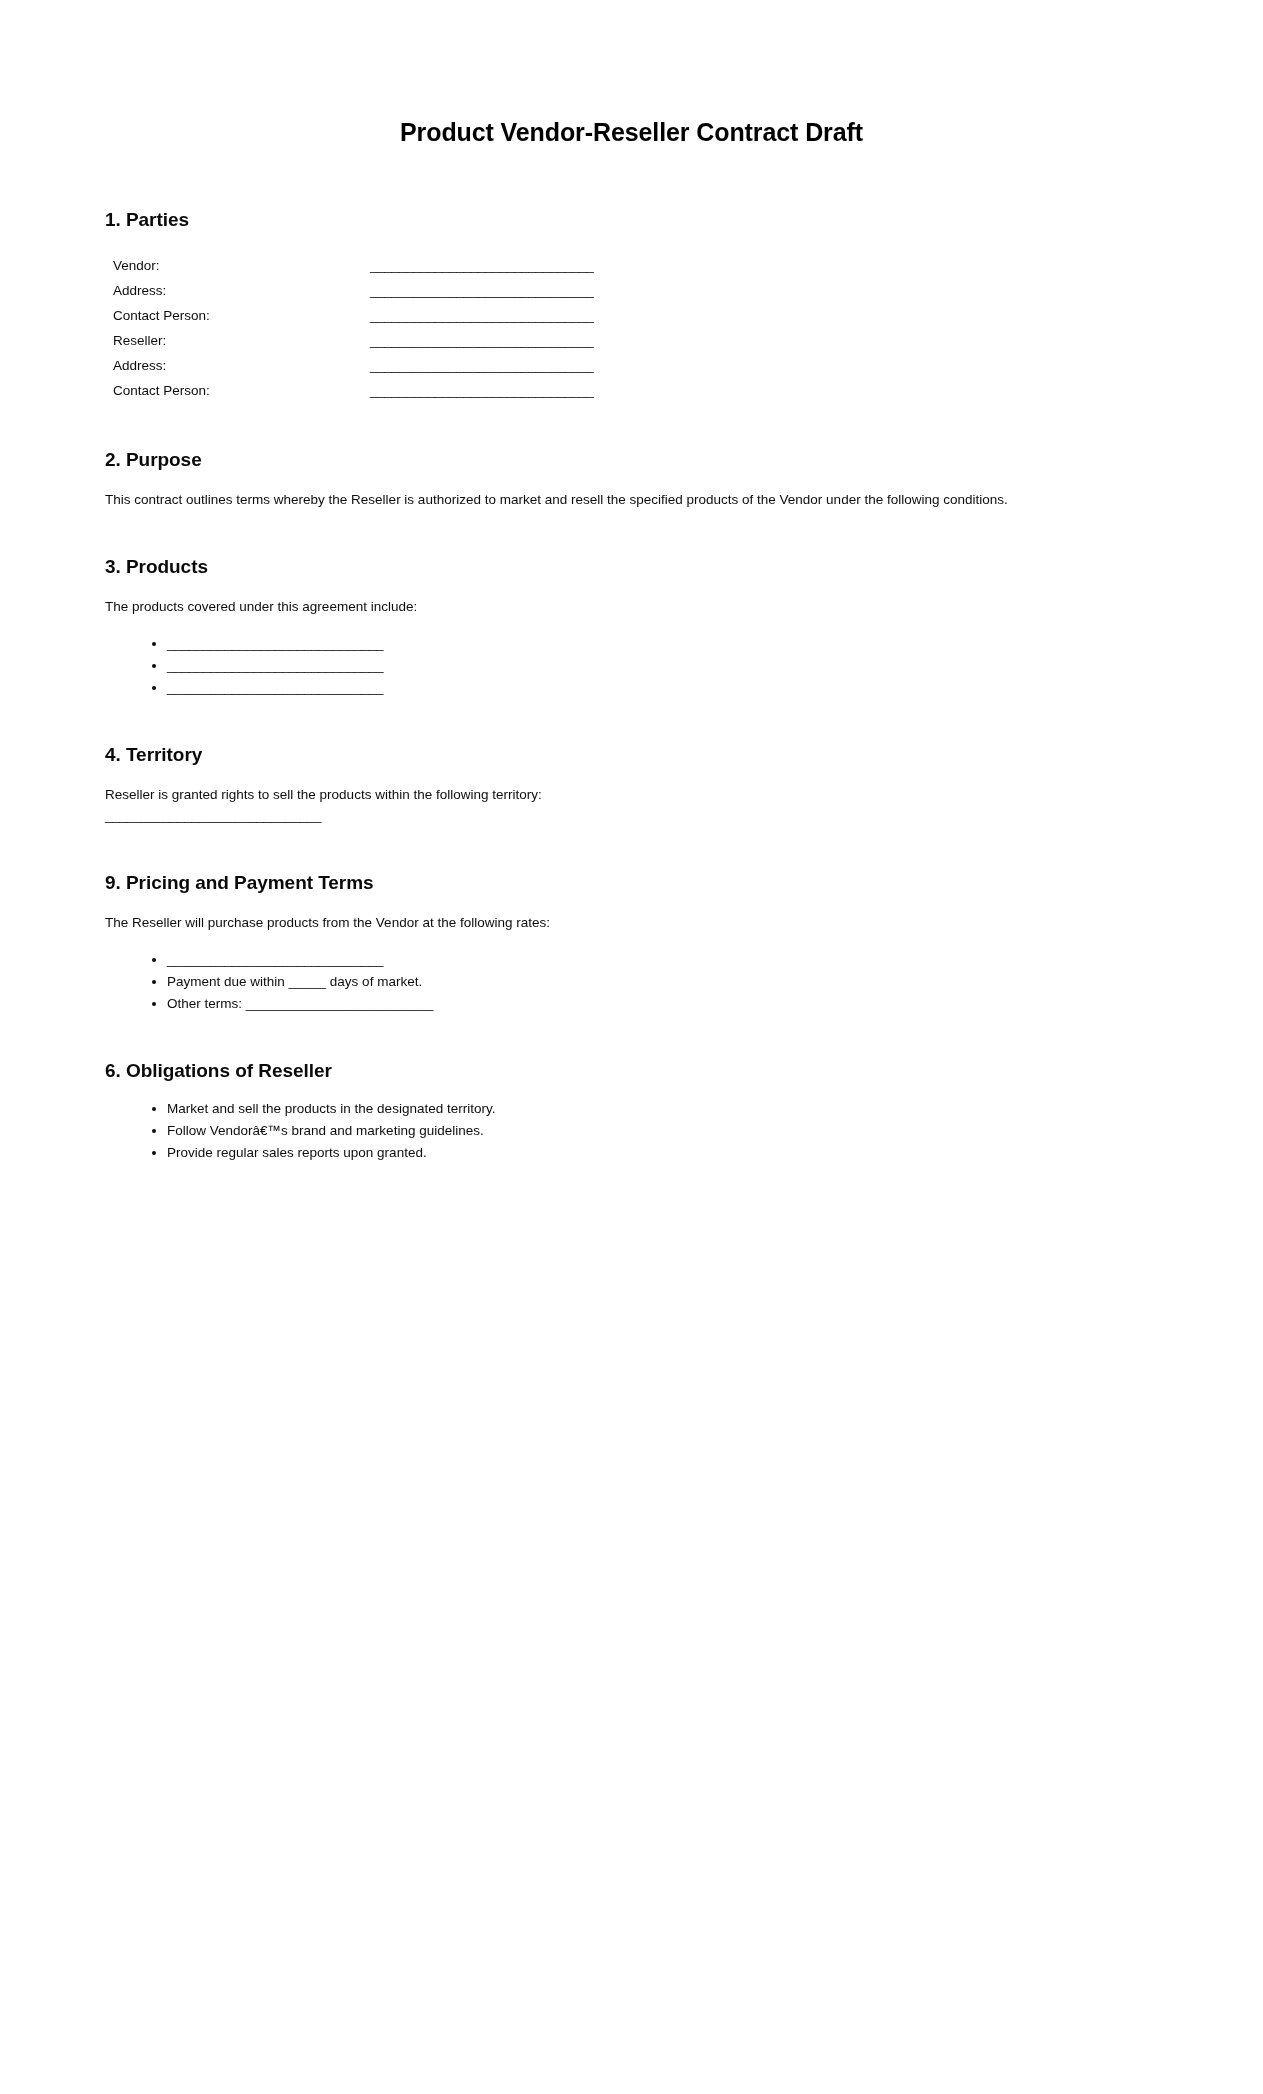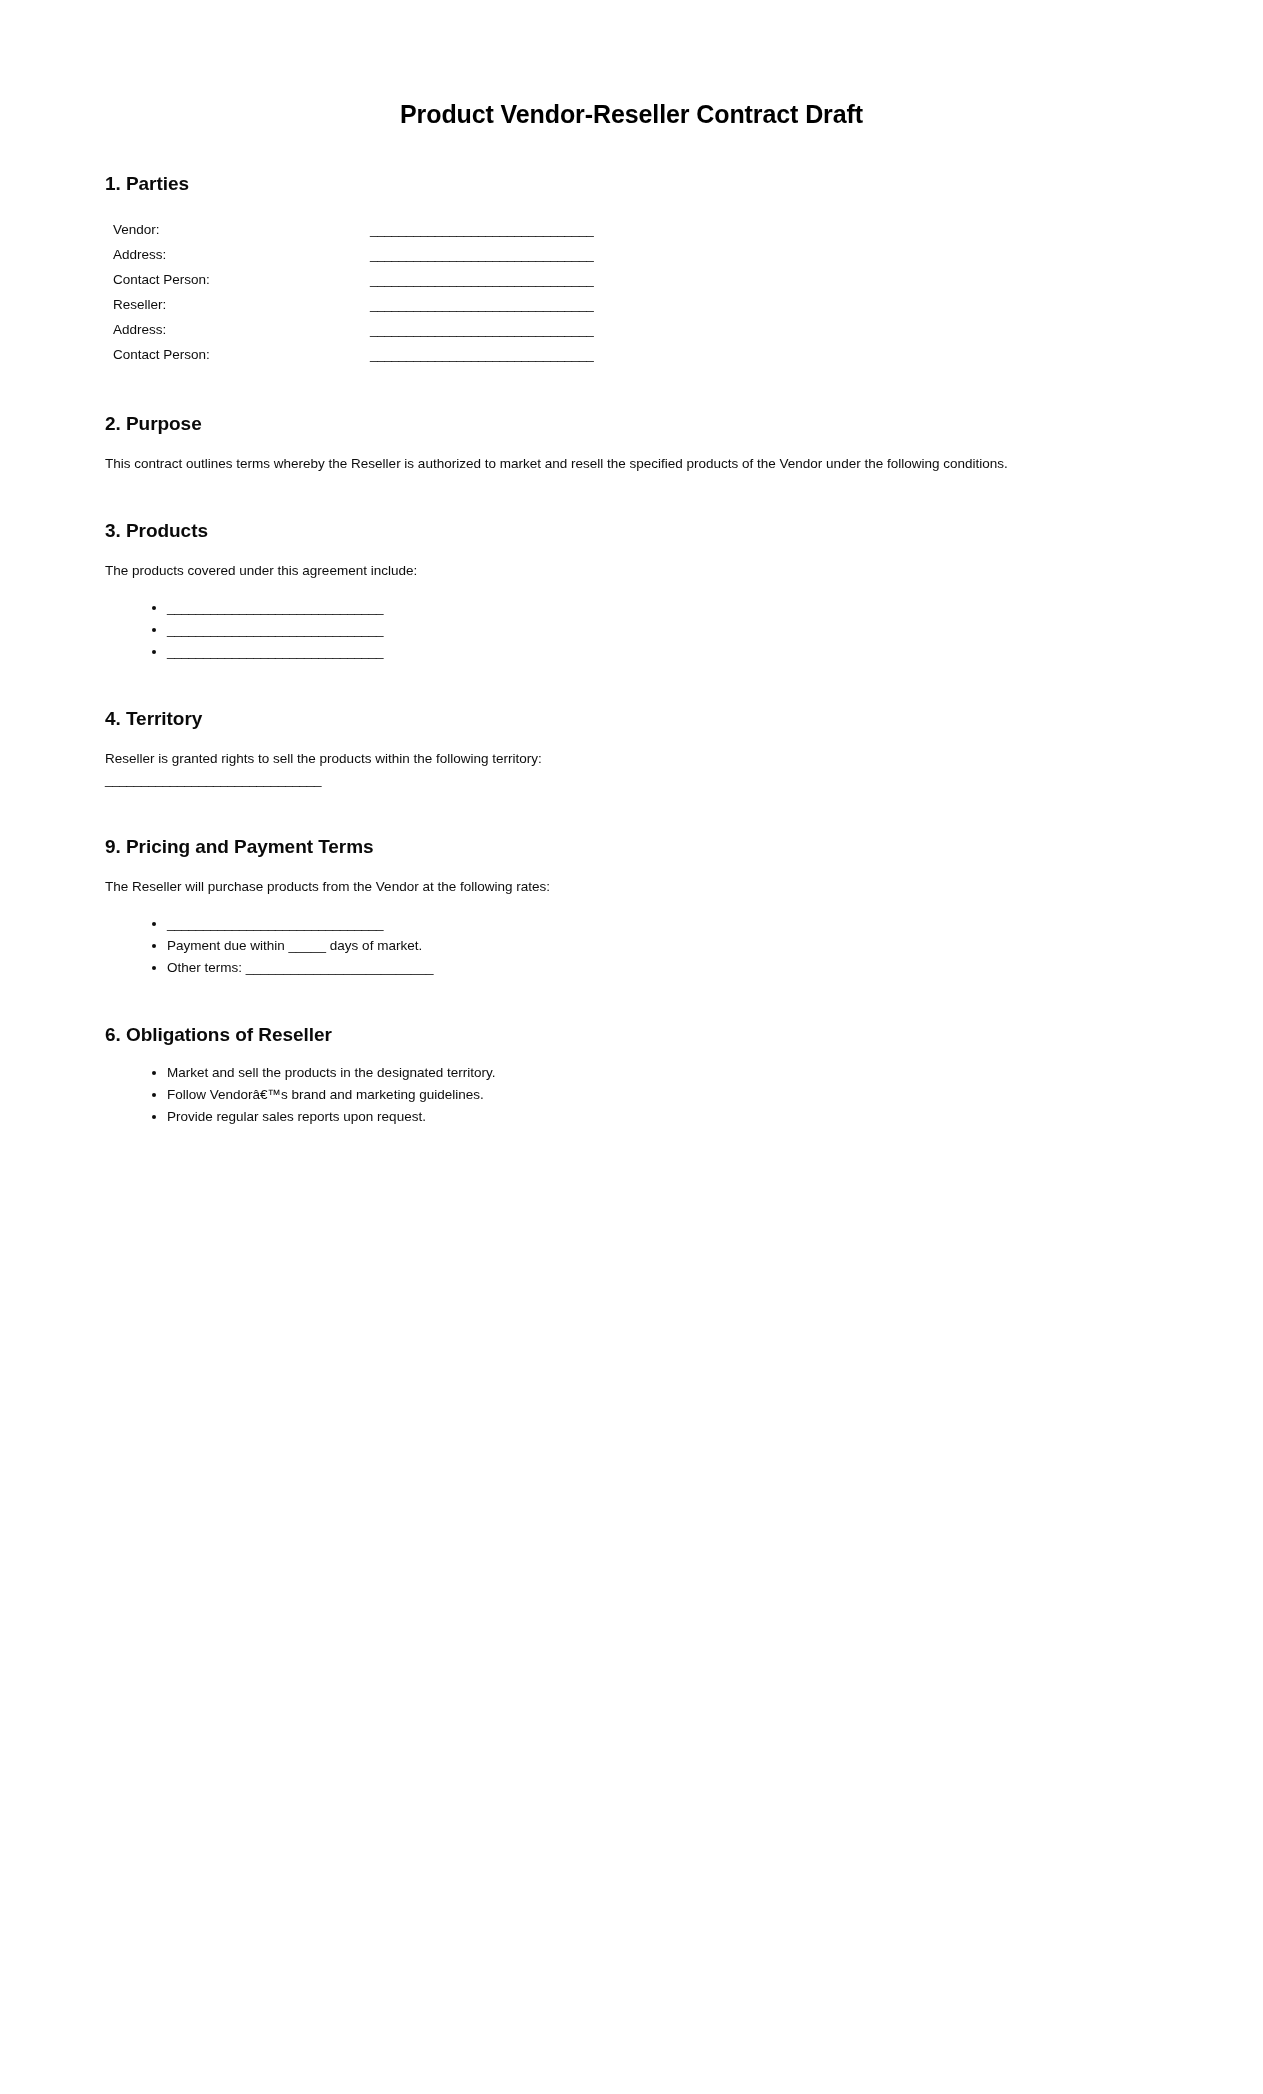--- a/index.html
+++ b/index.html
@@ -20,21 +20,21 @@
     width: 1263px;
     height: 2094px;
     box-sizing: border-box;
     padding: 0;
   }
   .doc-title {
     text-align: center;
     font-size: 25px;
     font-weight: bold;
     letter-spacing: -0.1px;
-    margin: 0;
+    margin: 18px;
     padding-top: 100px;
     color: #000000;
   }
   .content {
     padding-left: 105px;
     padding-top: 44px;
   }
   h2.section-heading {
     font-size: 19px;
     font-weight: bold;
@@ -177,18 +177,18 @@
         <li><span>Payment due within _____ days of market.</span></li>
         <li><span>Other terms: _________________________</span></li>
       </ul>
     </div>
 
     <div class="section sec-gap">
       <h2 class="section-heading">6. Obligations of Reseller</h2>
       <ul class="bullets">
         <li>Market and sell the products in the designated territory.</li>
         <li>Follow Vendorâ€™s brand and marketing guidelines.</li>
-        <li>Provide regular sales reports upon request.</li>
+        <li>Provide regular sales reports upon granted.</li>
       </ul>
     </div>
 
   </div>
 </div>
 
 </body></html>

